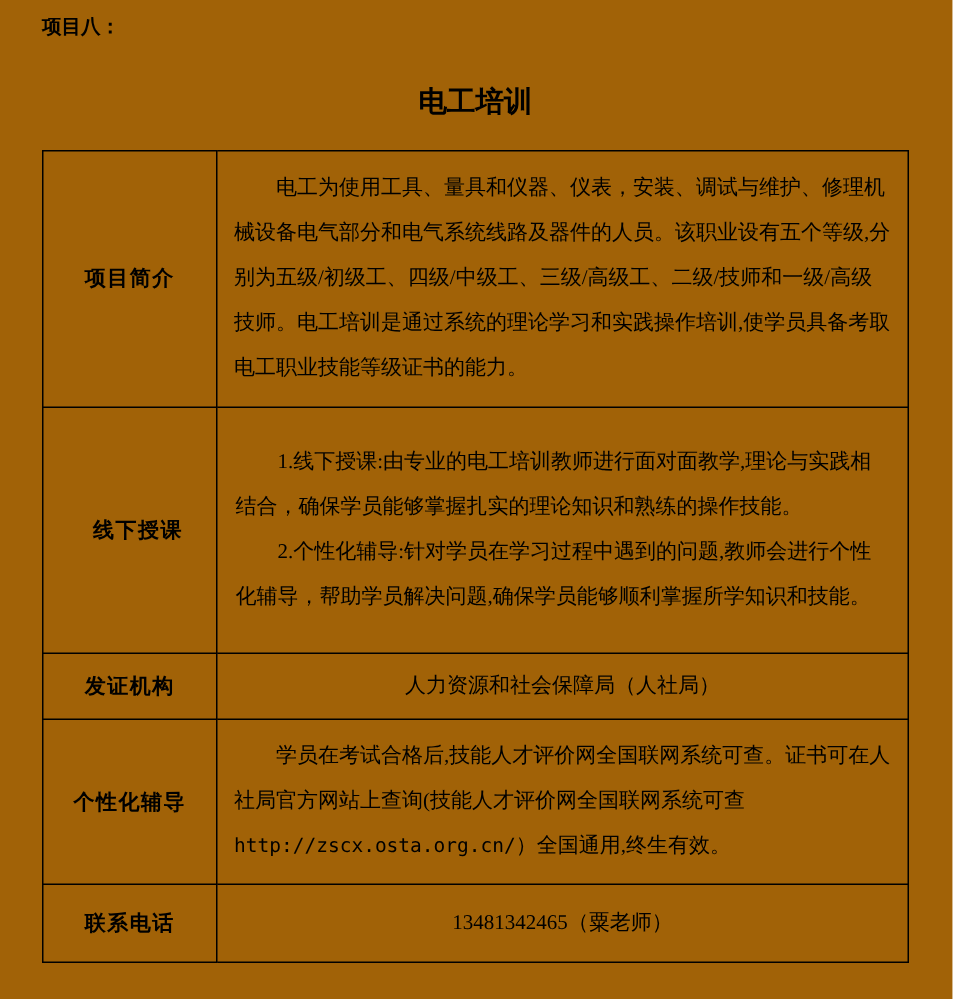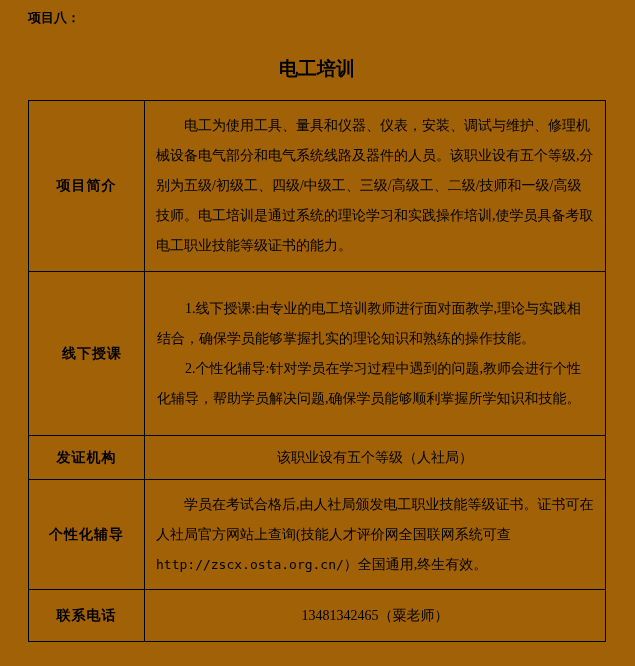--- a/index.html
+++ b/index.html
@@ -97,28 +97,28 @@
         <td class="label-cell">线下授课</td>
         <td class="content-cell">
           <p>1.线下授课:由专业的电工培训教师进行面对面教学,理论与实践相结合，确保学员能够掌握扎实的理论知识和熟练的操作技能。</p>
           <p>2.个性化辅导:针对学员在学习过程中遇到的问题,教师会进行个性化辅导，帮助学员解决问题,确保学员能够顺利掌握所学知识和技能。</p>
         </td>
       </tr>
 
       <tr class="r-issuer">
         <td class="label-cell">发证机构</td>
         <td class="content-cell">
-          <p class="no-indent">该职业设有五个等级（人社局）</p>
+          <p class="no-indent">人力资源和社会保障局（人社局）</p>
         </td>
       </tr>
 
       <tr class="r-cert">
         <td class="label-cell">个性化辅导</td>
         <td class="content-cell">
-          <p><span>学员在考试合格后,由人社局颁发电工职业技能等级证书。证书可在人社局官方网站上查询(技能人才评价网全国联网系统可查</span><span class="url">http://zscx.osta.org.cn/</span><span>）全国通用,终生有效。</span></p>
+          <p><span>学员在考试合格后,技能人才评价网全国联网系统可查。证书可在人社局官方网站上查询(技能人才评价网全国联网系统可查</span><span class="url">http://zscx.osta.org.cn/</span><span>）全国通用,终生有效。</span></p>
         </td>
       </tr>
 
 
       <tr class="r-phone">
         <td class="label-cell">联系电话</td>
         <td class="content-cell">
           <p class="no-indent">13481342465（粟老师）</p>
         </td>
       </tr>

